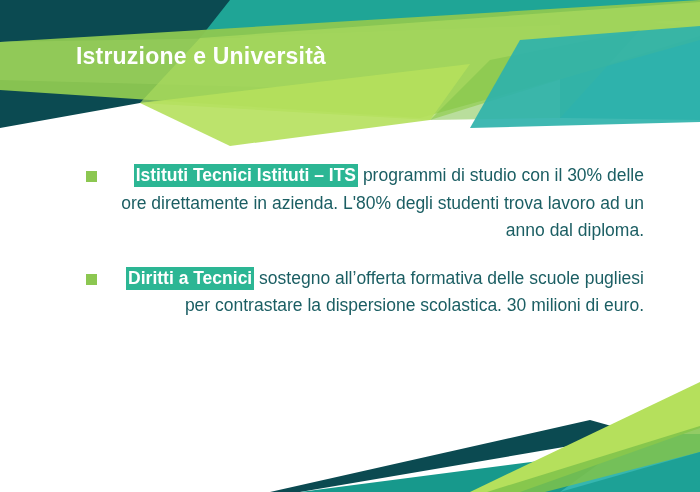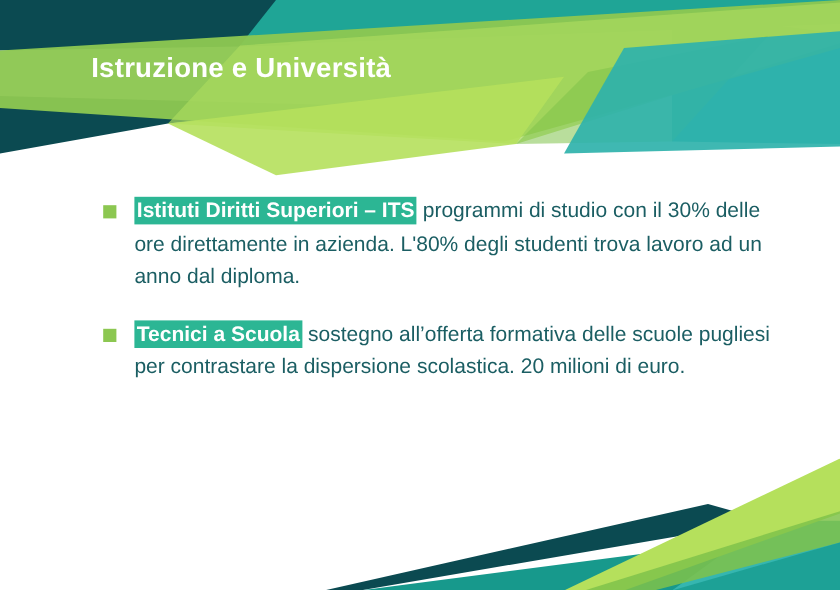--- a/index.html
+++ b/index.html
@@ -9,20 +9,21 @@
   }
   body {
     font-family: "Liberation Sans", sans-serif;
   }
   .slide {
     position: relative;
     width: 700px;
     height: 492px;
     background: #ffffff;
     overflow: hidden;
+    text-align: right;
   }
   .deco-top, .deco-bottom {
     position: absolute;
     left: 0;
     width: 700px;
     pointer-events: none;
   }
   .deco-top {
     top: 0;
     height: 150px;
@@ -104,26 +105,26 @@
       <polygon points="140,103 470,64 430,120 230,146" fill="#B5E05C" opacity="0.9"></polygon>
     </svg>
   </div>
 
   <div class="slide-title">Istruzione e Università</div>
 
   <div class="bullet-list">
 
     <div class="bullet-item">
       <span class="bullet-marker"></span>
-      <div class="bullet-text"><span class="hl">Istituti Diritti Superiori – ITS</span><span> programmi di studio con il 30% delle ore direttamente in azienda. L'80% degli studenti trova lavoro ad un anno dal diploma.</span></div>
+      <div class="bullet-text"><span class="hl">Istituti Tecnici Istituti – ITS</span><span> programmi di studio con il 30% delle ore direttamente in azienda. L'80% degli studenti trova lavoro ad un anno dal diploma.</span></div>
     </div>
 
     <div class="bullet-item">
       <span class="bullet-marker"></span>
-      <div class="bullet-text"><span class="hl">Tecnici a Scuola</span><span> sostegno all’offerta formativa delle scuole pugliesi per contrastare la dispersione scolastica. 20 milioni di euro.</span></div>
+      <div class="bullet-text"><span class="hl">Diritti a Tecnici</span><span> sostegno all’offerta formativa delle scuole pugliesi per contrastare la dispersione scolastica. 30 milioni di euro.</span></div>
     </div>
 
 
   </div>
 
   <div class="deco-bottom">
     <svg viewBox="0 0 700 110" preserveAspectRatio="none">
       <polygon points="270,110 590,38 640,52 300,110" fill="#0B4A51"></polygon>
       <polygon points="300,110 700,58 700,110" fill="#17998C"></polygon>
       <polygon points="640,52 700,52 700,110 560,110" fill="#35B6B0"></polygon>

